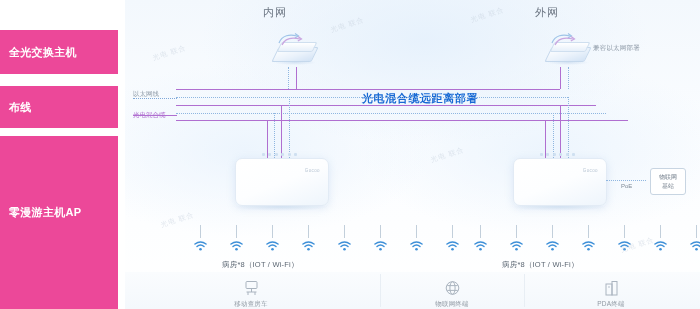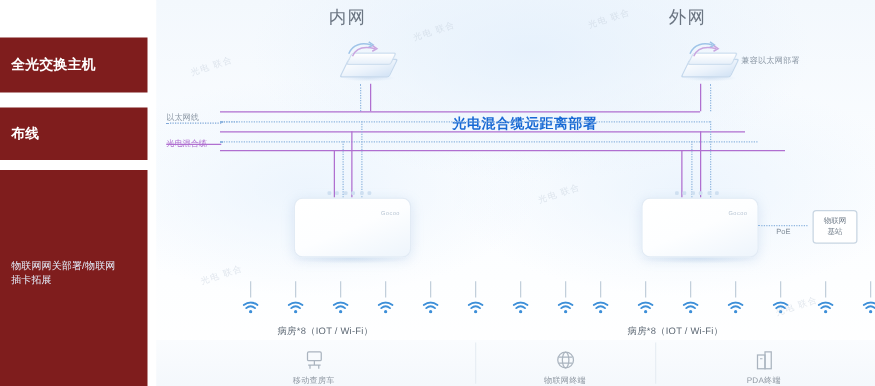--- a/index.html
+++ b/index.html
@@ -41,21 +41,21 @@
     top: 274px;
     width: 1px; height: 33px;
     background: #e8eef4;
   }
 
   
   .side-block {
     position: absolute;
     left: 0;
     width: 118px;
-    background: #7f1d1d;
+    background: #ec4899;
     color: #ffffff;
     box-sizing: border-box;
     padding: 0 9px;
     display: flex;
     flex-direction: column;
     justify-content: center;
   }
   .side-block.b1 { top: 30px;  height: 44px; }
   .side-block.b2 { top: 86px;  height: 42px; }
   .side-block.b3 { top: 136px; height: 173px; justify-content: flex-start; padding-top: 69px; }
@@ -69,21 +69,21 @@
     font-size: 8px;
     line-height: 11px;
     margin-top: 2px;
     color: #e4eefb;
     letter-spacing: .1px;
   }
 
   
   .txt { position: absolute; white-space: nowrap; }
   .zone-label {
-    font-size: 14px;
+    font-size: 11px;
     color: #6b7582;
     letter-spacing: 1px;
   }
   .center-title {
     font-size: 11px;
     font-weight: bold;
     color: #1769d4;
     letter-spacing: .6px;
     margin-top: 14px;
   }
@@ -256,22 +256,21 @@
 
   <div class="side-block b1">
     <div class="sb-title">全光交换主机</div>
   </div>
 
   <div class="side-block b2">
     <div class="sb-title">布线</div>
   </div>
 
   <div class="side-block b3">
-    <div class="sb-sub" style="white-space:pre-line;">物联网网关部署/物联网
-插卡拓展</div>
+    <div class="sb-title">零漫游主机AP</div>
   </div>
 
   <div class="txt zone-label" style="left:263px; top:5px;">内网</div>
   <div class="txt zone-label" style="left:535px; top:5px;">外网</div>
 
   <div class="legend">
     <div class="legend-row">
       <span class="legend-text">以太网线</span>
     </div>
     <div class="legend-row" style="margin-top:9px;">

